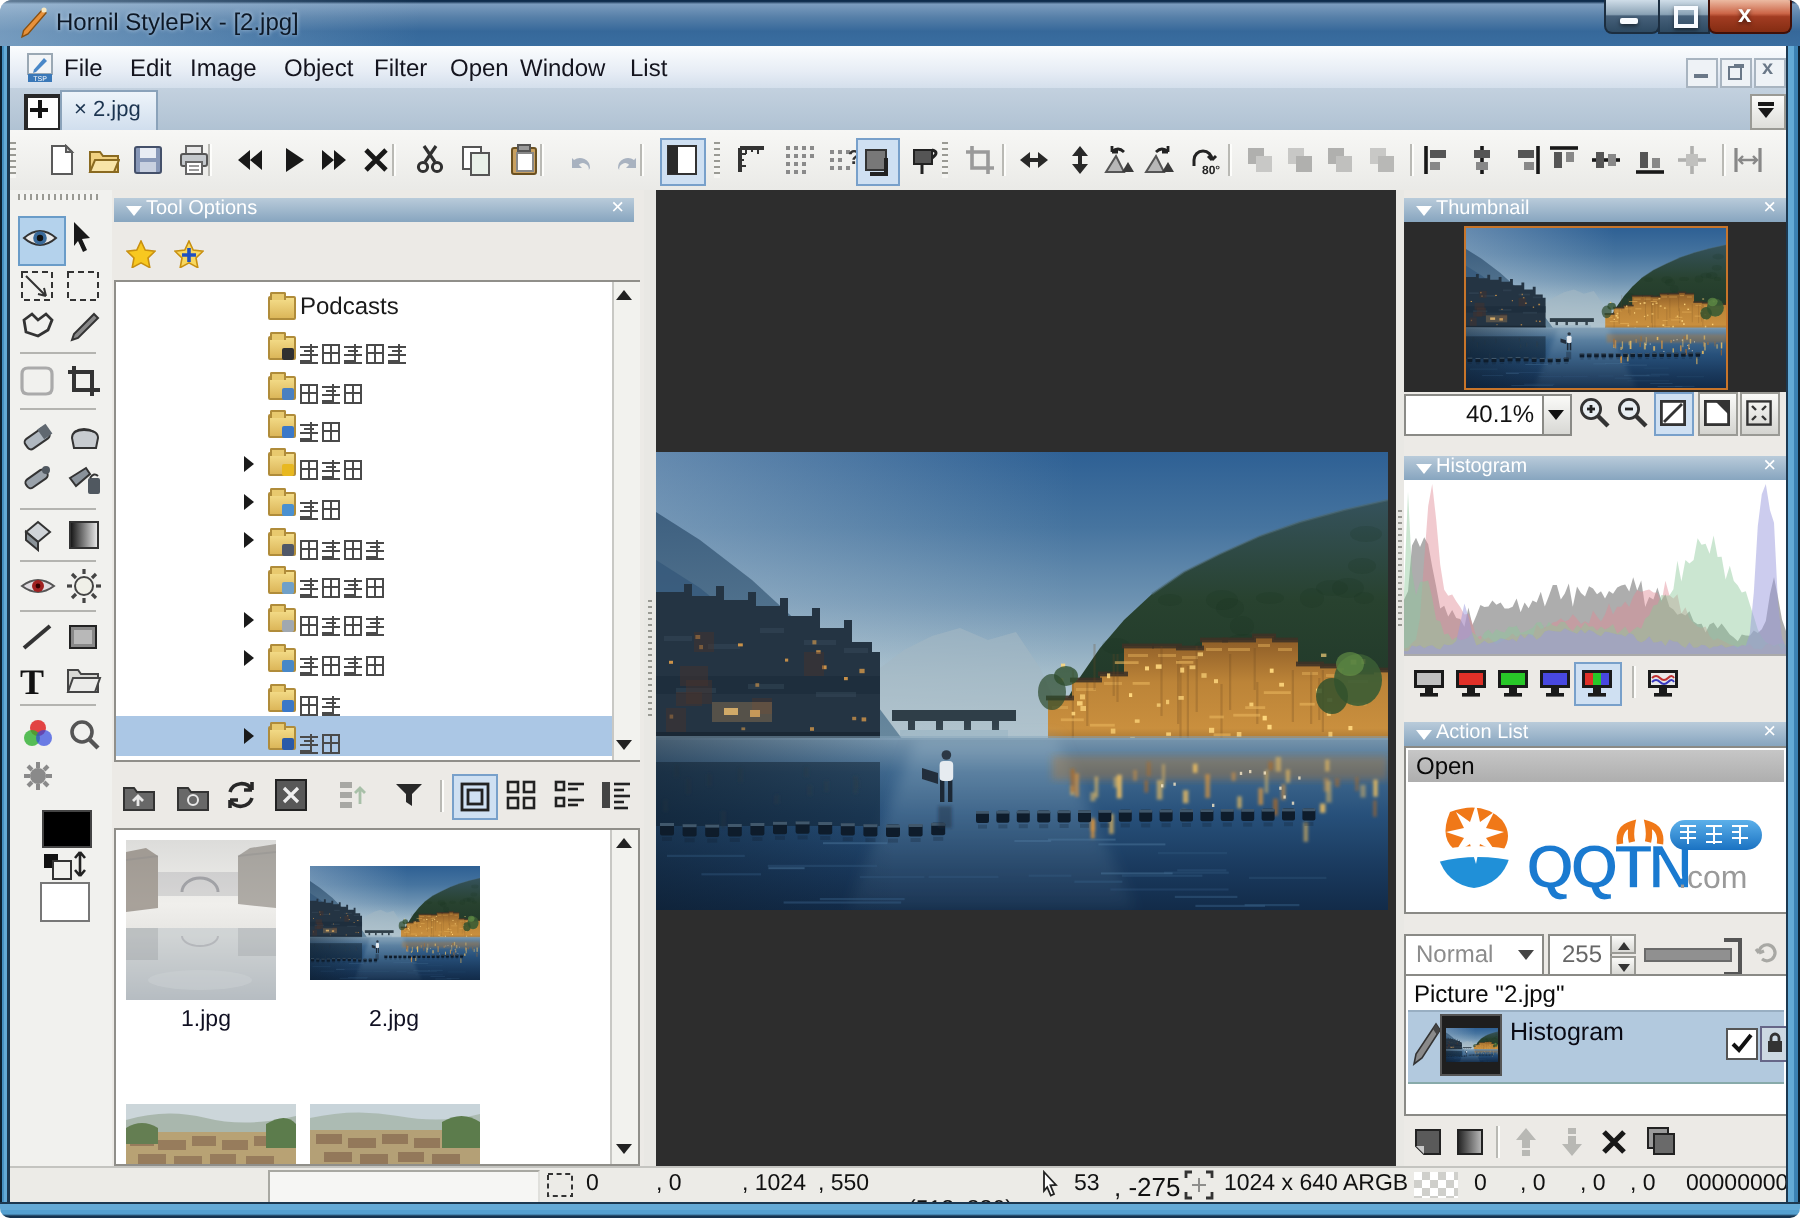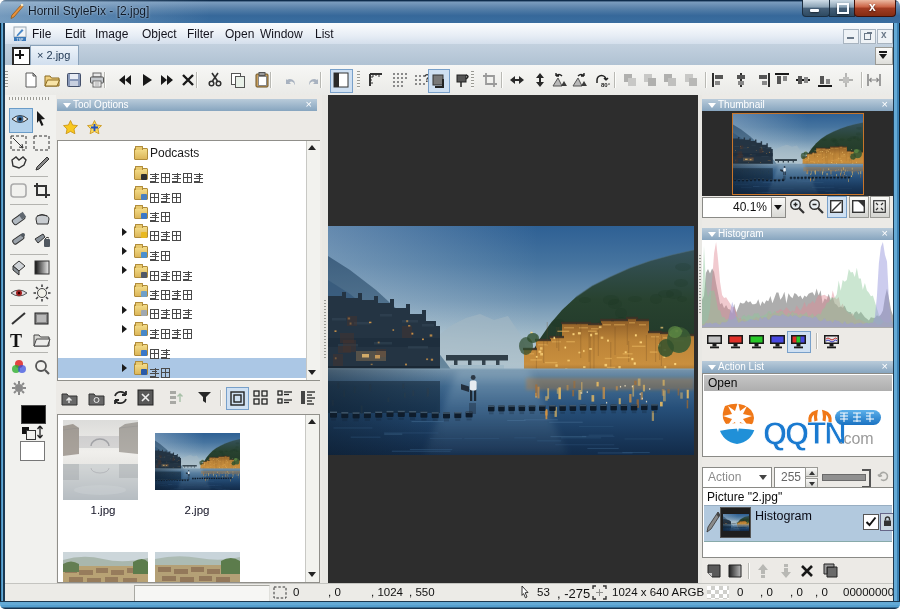--- a/index.html
+++ b/index.html
@@ -1157,21 +1157,21 @@
         </defs>
   <g fill="none" stroke="#fff" stroke-width="1">
           <path d="M129 15 h8 M129 18 h8 M129 21 h8 M133 15 v9"></path>
           <path d="M142 15 h8 M142 19 h8 M146 15 v9 M142 23 h8"></path>
           <path d="M155 15 h8 M155 18 h4 M159 15 v9 M155 21 h8"></path>
         </g>
  </svg>
 </div>
 
 <div class="abs" style="left:702px;top:467px;width:68px;height:19px;background:#fff;border:1px solid #8a8a86">
-      <div class="abs" style="left:5px;top:2px;font-size:12px;color:#8c8c8c">Action</div>
+      <div class="abs" style="left:5px;top:2px;font-size:12px;color:#8c8c8c">Normal</div>
       <div class="abs" style="right:4px;top:7px;width:0;height:0;border-left:4px solid transparent;border-right:4px solid transparent;border-top:5px solid #444"></div>
     </div>
 <div class="abs" style="left:774px;top:467px;width:30px;height:19px;background:#fff;border:1px solid #8a8a86">
       <div class="abs" style="right:4px;top:2px;font-size:12px;color:#666">255</div>
     </div>
 <div class="abs" style="left:805px;top:467px;width:13px;height:21px">
  <div class="abs" style="left:0;top:0;width:13px;height:10px;background:linear-gradient(#fafaf8,#d8d8d4);border:1px solid #9a9a95;box-sizing:border-box">
         <div class="abs" style="left:2.5px;top:2.5px;width:0;height:0;border-left:3.5px solid transparent;border-right:3.5px solid transparent;border-bottom:4px solid #333"></div>
       </div>
  <div class="abs" style="left:0;top:11px;width:13px;height:10px;background:linear-gradient(#fafaf8,#d8d8d4);border:1px solid #9a9a95;box-sizing:border-box">

